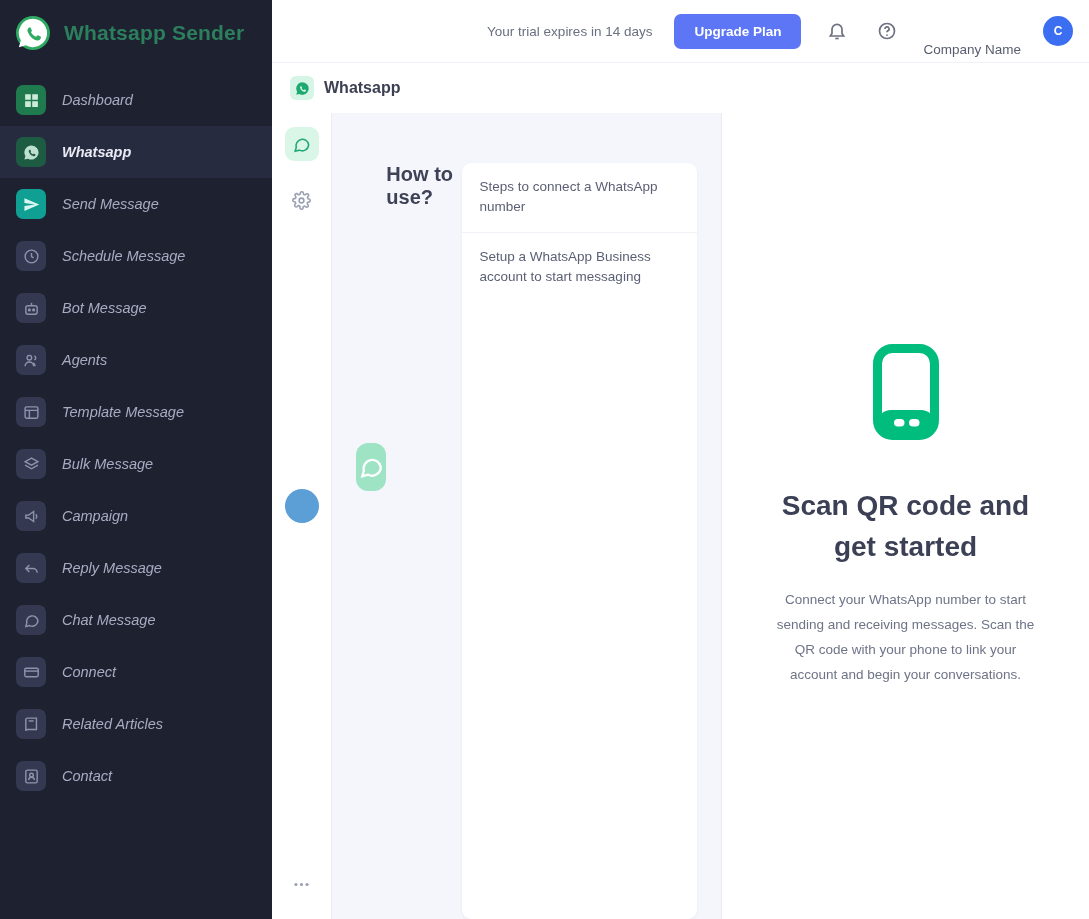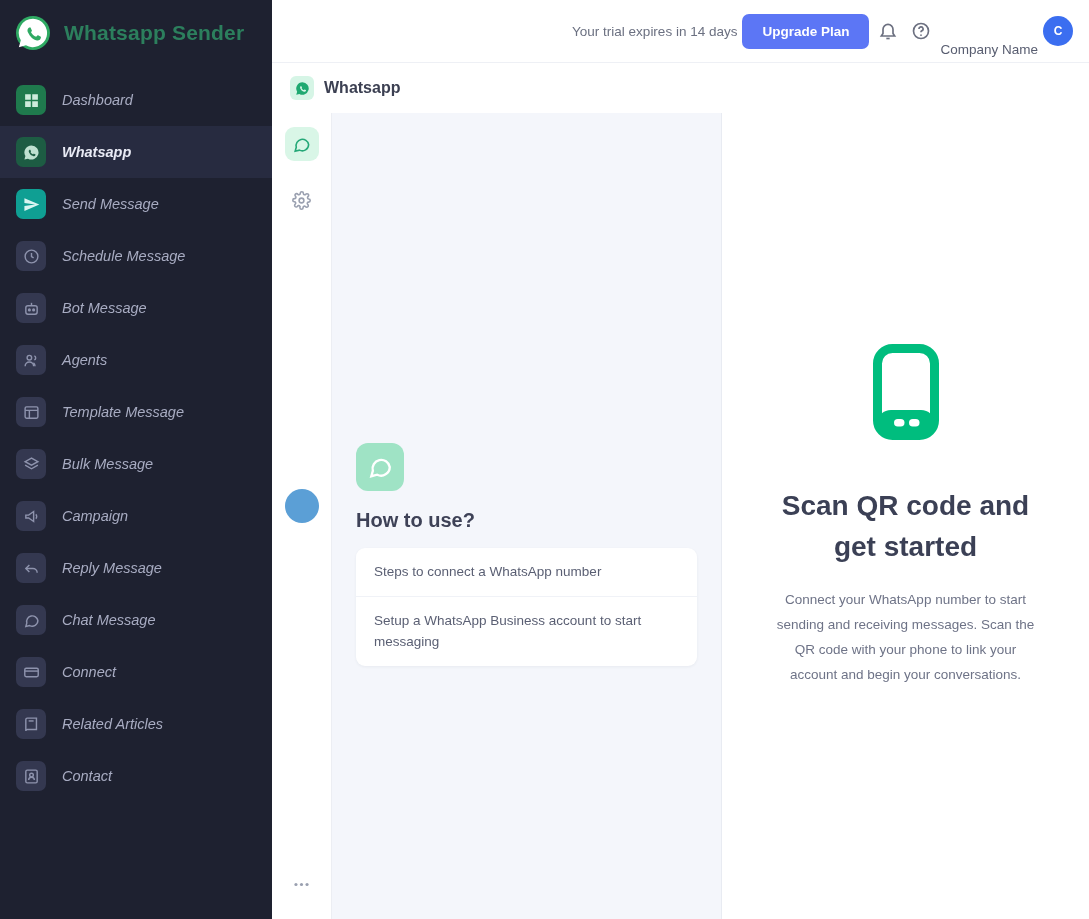--- a/index.html
+++ b/index.html
@@ -64,21 +64,21 @@
     display: flex; flex-direction: column;
     background: #ffffff; min-width: 0;
   }
 
   
   .topbar {
     height: 63px; flex: 0 0 63px;
     background: #ffffff;
     border-bottom: 1px solid #eef0f5;
     display: flex; align-items: center;
-    padding: 0 16px; gap: 5px;
+    padding: 0 16px; gap: 22px;
   }
   .topbar-spacer { flex: 1 1 auto; }
   .trial-text { font-size: 13.5px; color: #6b7081; white-space: nowrap; }
   .upgrade-btn {
     background: #5c76f5; color: #fff;
     border: none; border-radius: 7px;
     height: 35px; padding: 0 20px;
     font-size: 13.5px; font-weight: 600;
     font-family: inherit; cursor: pointer; white-space: nowrap; text-align: right;
   }
@@ -138,21 +138,21 @@
     color: #fff; font-size: 12px; font-weight: 700;
   }
   .rail-bottom { margin-top: auto; margin-bottom: 18px; }
 
   
   .help-panel {
     width: 390px; flex: 0 0 390px;
     background: #f4f6fb;
     border-right: 1px solid #e8ebf2;
     padding: 50px 24px 0 24px;
-    display: flex; flex-direction: column;
+    display: flex; 
     overflow: hidden;
   }
   .help-icon-badge {
     width: 48px; height: 48px; border-radius: 12px;
     background: #9fe3c5; margin-top: 280px; margin-bottom: 18px;
     display: flex; align-items: center; justify-content: center;
     color: #ffffff;
   }
   .help-icon-badge svg { width: 26px; height: 26px; display: block; }
   .help-heading {

